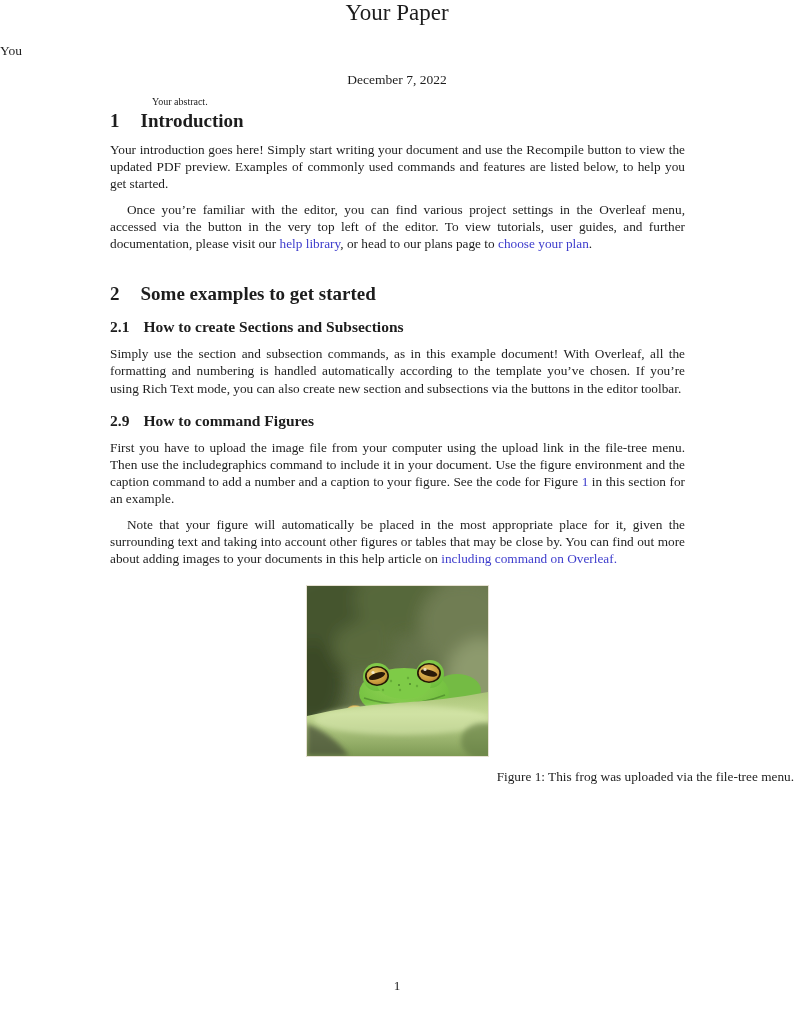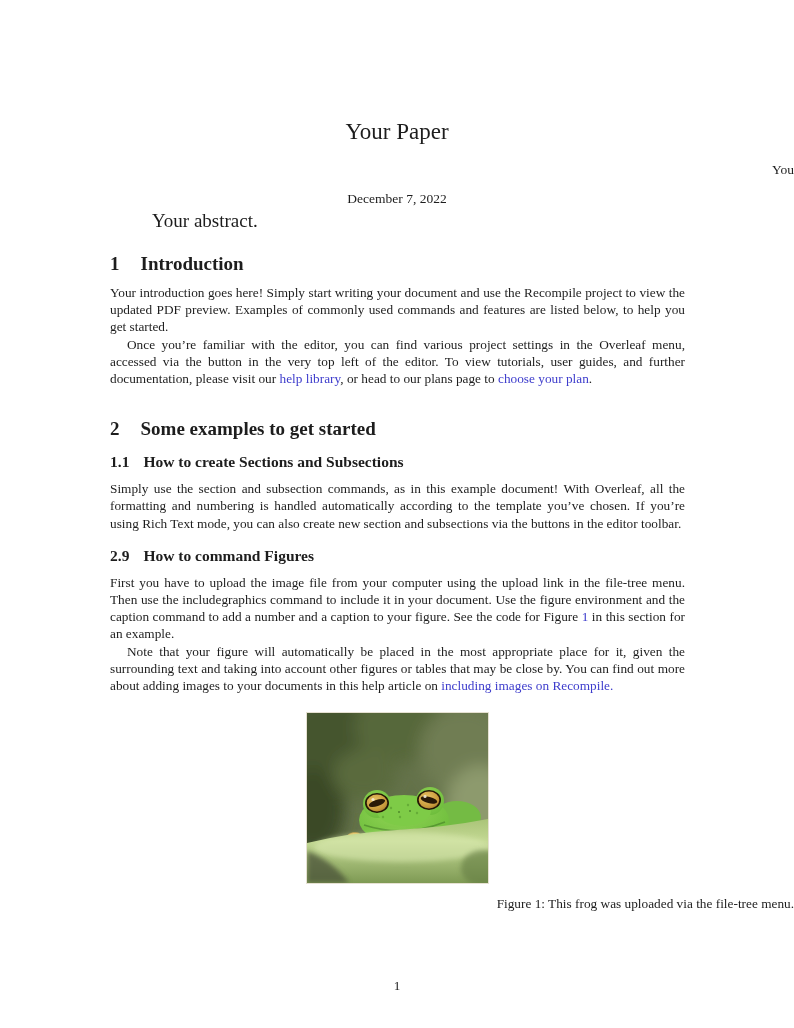--- a/index.html
+++ b/index.html
@@ -7,67 +7,66 @@
   .page {
     position: relative;
     width: 794px;
     height: 1028px;
     background: #ffffff;
     font-family: "Liberation Serif", "DejaVu Serif", serif;
     color: #1d1d1d;
     overflow: hidden;
   }
   .doc-title {
-    margin-top: 119px;
     text-align: center;
     font-size: 23px;
     font-weight: 400;
   }
   .doc-author {
     margin-top: 17px;
-    text-align: right;
+    text-align: left;
     font-size: 13.5px;
     font-family: Liberation Serif, serif;
   }
   .doc-date {
     margin-top: 13px;
     text-align: center;
     font-size: 13.5px;
   }
   .abstract-heading {
     margin-top: 33px;
     text-align: center;
     font-size: 13.3px;
     font-weight: 700;
   }
   .abstract-body {
     margin: 5px 152px 0 152px;
-    font-size: 19px;
+    font-size: 10px;
     line-height: 17px;
   }
   .sec {
     margin-left: 110px;
     margin-right: 109px;
     font-weight: 700;
   }
-  .sec-1 { margin-top: 24px; font-size: 19px; }
+  .sec-1 { font-size: 19px; }
   .sec-2 { margin-top: 31px; font-size: 19px; }
   .subsec { font-size: 15.5px; }
   .subsec-21 { margin-top: 13px; }
   .subsec-22 { margin-top: 15px; }
   .sec-num-1 { display: inline-block; margin-right: 21px; }
   .sec-num-2 { display: inline-block; margin-right: 14px; }
   .para {
     margin: 9px 109px 0 110px;
     font-size: 13.3px;
     line-height: 17.2px;
     text-align: justify;
   }
   .para.cont {
-    margin-top: 0;
+    margin-top: 8px;
     text-indent: 17px;
   }
   .link { color: var(--link-color, #3d3ccc); }
   .figure-block {
     margin-top: 18px;
     text-align: center;
   }
   .photo-frame {
     display: inline-block;
     line-height: 0;
@@ -94,37 +93,37 @@
 
   <div class="doc-title">Your Paper</div>
   <div class="doc-author">You</div>
   <div class="doc-date">December 7, 2022</div>
 
   <div class="abstract-body">Your abstract.</div>
 
   <div class="sec sec-1">
     <span class="sec-num-1">1</span><span>Introduction</span>
   </div>
-  <p class="para"><span>Your introduction goes here! Simply start writing your document and use the Recompile project to view the updated PDF preview. Examples of commonly used commands and features are listed below, to help you get started.</span></p>
+  <p class="para"><span>Your introduction goes here! Simply start writing your document and use the Recompile button to view the updated PDF preview. Examples of commonly used commands and features are listed below, to help you get started.</span></p>
   <p class="para cont"><span>Once you’re familiar with the editor, you can find various project settings in the Overleaf menu, accessed via the button in the very top left of the editor. To view tutorials, user guides, and further documentation, please visit our </span><span class="link">help library</span><span>, or head to our plans page to </span><span class="link">choose your plan</span><span>.</span></p>
 
   <div class="sec sec-2">
     <span class="sec-num-1">2</span><span>Some examples to get started</span>
   </div>
 
   <div class="sec subsec subsec-21">
-    <span class="sec-num-2">1.1</span><span>How to create Sections and Subsections</span>
+    <span class="sec-num-2">2.1</span><span>How to create Sections and Subsections</span>
   </div>
   <p class="para"><span>Simply use the section and subsection commands, as in this example document! With Overleaf, all the formatting and numbering is handled automatically according to the template you’ve chosen. If you’re using Rich Text mode, you can also create new section and subsections via the buttons in the editor toolbar.</span></p>
 
   <div class="sec subsec subsec-22">
     <span class="sec-num-2">2.9</span><span>How to command Figures</span>
   </div>
   <p class="para"><span>First you have to upload the image file from your computer using the upload link in the file-tree menu. Then use the includegraphics command to include it in your document. Use the figure environment and the caption command to add a number and a caption to your figure. See the code for Figure </span><span class="link">1</span><span> in this section for an example.</span></p>
-  <p class="para cont"><span>Note that your figure will automatically be placed in the most appropriate place for it, given the surrounding text and taking into account other figures or tables that may be close by. You can find out more about adding images to your documents in this help article on </span><span class="link">including images on Recompile.</span></p>
+  <p class="para cont"><span>Note that your figure will automatically be placed in the most appropriate place for it, given the surrounding text and taking into account other figures or tables that may be close by. You can find out more about adding images to your documents in this help article on </span><span class="link">including command on Overleaf.</span></p>
 
   <div class="figure-block">
     <span class="photo-frame">
       <svg width="181" height="170" viewBox="0 0 181 170" xmlns="http://www.w3.org/2000/svg">
         <defs>
           <filter id="blur8" x="-40%" y="-40%" width="180%" height="180%">
               <feGaussianBlur stdDeviation="8"></feGaussianBlur>
             </filter>
           <filter id="blur3" x="-40%" y="-40%" width="180%" height="180%">
               <feGaussianBlur stdDeviation="2.5"></feGaussianBlur>

